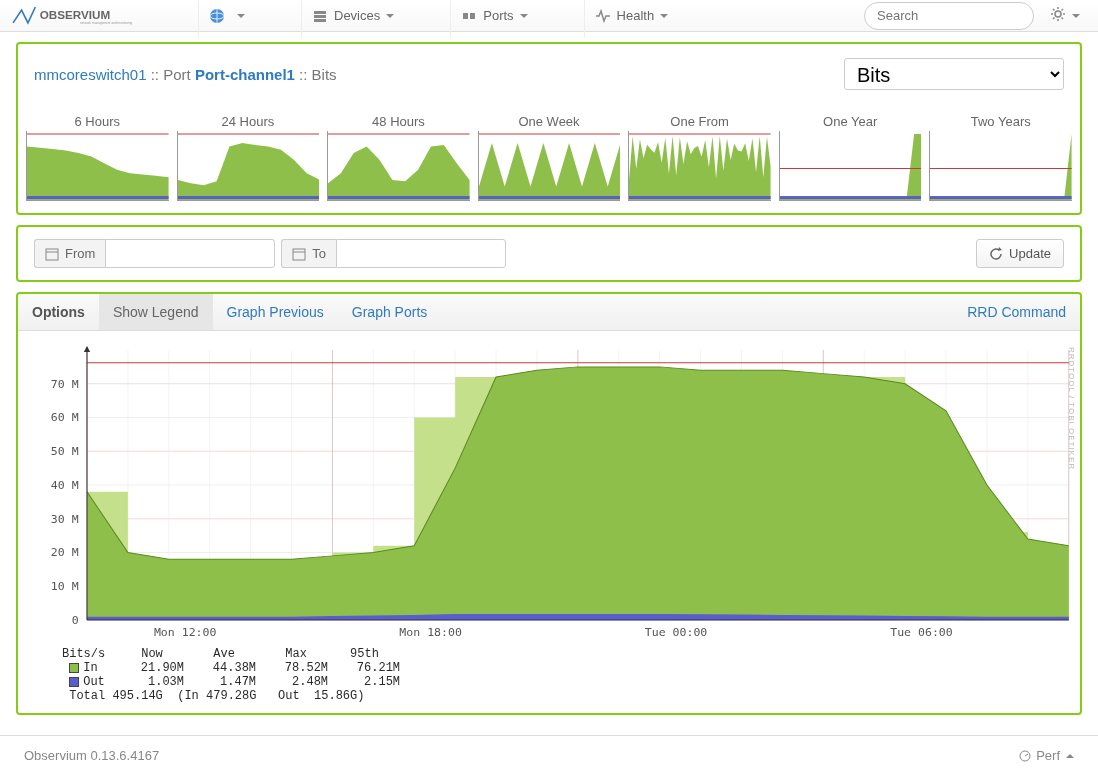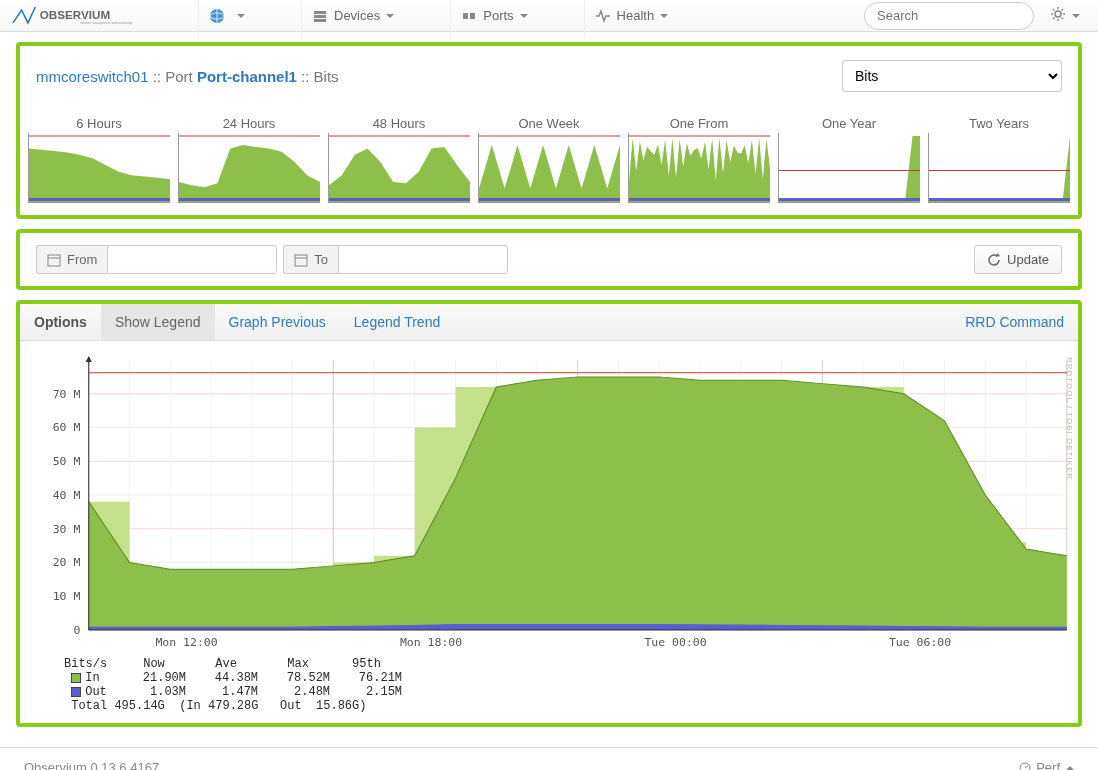--- a/index.html
+++ b/index.html
@@ -8,26 +8,26 @@
 .logo { display: flex; align-items: center; margin-right: 16px; }
 .logo svg { height: 28px; width: 170px; }
 .nav-items { display: flex; align-items: center; gap: 46px; }
 .nav-item { display: flex; align-items: center; padding: 10px 10px; color: #666; cursor: pointer; border-left: 1px solid #eee; height: 44px; }
 .nav-icon { width: 16px; height: 16px; margin-right: 6px; display: inline-block; }
 .caret { width: 0; height: 0; border-left: 4px solid transparent; border-right: 4px solid transparent; border-top: 4px solid #888; margin-left: 6px; display: inline-block; }
 .nav-spacer { flex: 1; }
 .search-input { width: 170px; height: 28px; border: 1px solid #ccc; border-radius: 14px; padding: 0 12px; font-size: 13px; color: #888; }
 .gear-btn { margin-left: 10px; display: flex; align-items: center; cursor: pointer; padding: 6px; }
 .content { padding: 10px 16px; }
-.panel { border: 4px solid #84cc16; border-radius: 4px; background: #fff; margin-bottom: 10px; }
+.panel { border: 2px solid #84cc16; border-radius: 4px; background: #fff; margin-bottom: 10px; }
 .breadcrumb-row { display: flex; align-items: center; padding: 14px 16px; }
 .breadcrumb { font-size: 15px; color: #777; }
 .breadcrumb a { color: #2f7bbf; text-decoration: none; }
 .breadcrumb .port { font-weight: bold; }
-.select-bits { margin-left: auto; width: 220px; height: 32px; border: 1px solid #ccc; border-radius: 3px; padding: 4px 8px; font-size: 14px; background: #fff; }
+.select-bits { margin-left: auto; width: 220px; height: 32px; border: 1px solid #ccc; border-radius: 3px; padding: 4px 8px; font-size: 20px; background: #fff; }
 .thumbs { display: flex; padding: 10px 4px 12px; }
 .thumb { flex: 1; text-align: center; padding: 0 4px; cursor: pointer; }
 .thumb-label { color: #666; font-size: 13px; margin-bottom: 2px; }
 .thumb-chart { height: 70px; width: 100%; border-left: 1px solid #999; border-bottom: 1px solid #999; position: relative; }
 .filter-row { display: flex; align-items: center; padding: 12px 16px; gap: 6px; }
 .btn { display: inline-flex; align-items: center; background: linear-gradient(#fff,#f3f3f3); border: 1px solid #ccc; border-radius: 3px; padding: 6px 12px; font-size: 13px; color: #555; cursor: pointer; }
 .btn .caret { margin-left: 8px; }
 .input-group { display: flex; align-items: stretch; }
 .addon { display: inline-flex; align-items: center; background: #f3f3f3; border: 1px solid #ccc; border-right: none; border-radius: 3px 0 0 3px; padding: 6px 10px; color: #666; }
 .addon svg { margin-right: 6px; }
@@ -223,21 +223,21 @@
         <span>Update</span>
       </button>
     </div>
   </div>
 
   <div class="panel">
     <div class="option-tabs">
       <div class="tab strong">Options</div>
       <div class="tab active">Show Legend</div>
       <div class="tab">Graph Previous</div>
-      <div class="tab">Legend Trend</div>
+      <div class="tab">Graph Ports</div>
       <div class="tab right">RRD Command</div>
     </div>
     <div class="graph-area">
       <span class="rrd-credit">RRDTOOL / TOBI OETIKER</span>
       <svg class="main-svg" id="main-chart" viewBox="0 0 1000 300" preserveAspectRatio="none">
           <line x1="60" x2="995" y1="275" y2="275" stroke="#e8e8e8" stroke-width="0.7"></line>
           <text x="52" y="279" text-anchor="end" font-size="11" fill="#555" font-family="monospace">0</text>
           <line x1="60" x2="995" y1="241.25" y2="241.25" stroke="#f5c9c9" stroke-width="0.7"></line>
           <text x="52" y="245.25" text-anchor="end" font-size="11" fill="#555" font-family="monospace">10 M</text>
           <line x1="60" x2="995" y1="207.5" y2="207.5" stroke="#e8e8e8" stroke-width="0.7"></line>

